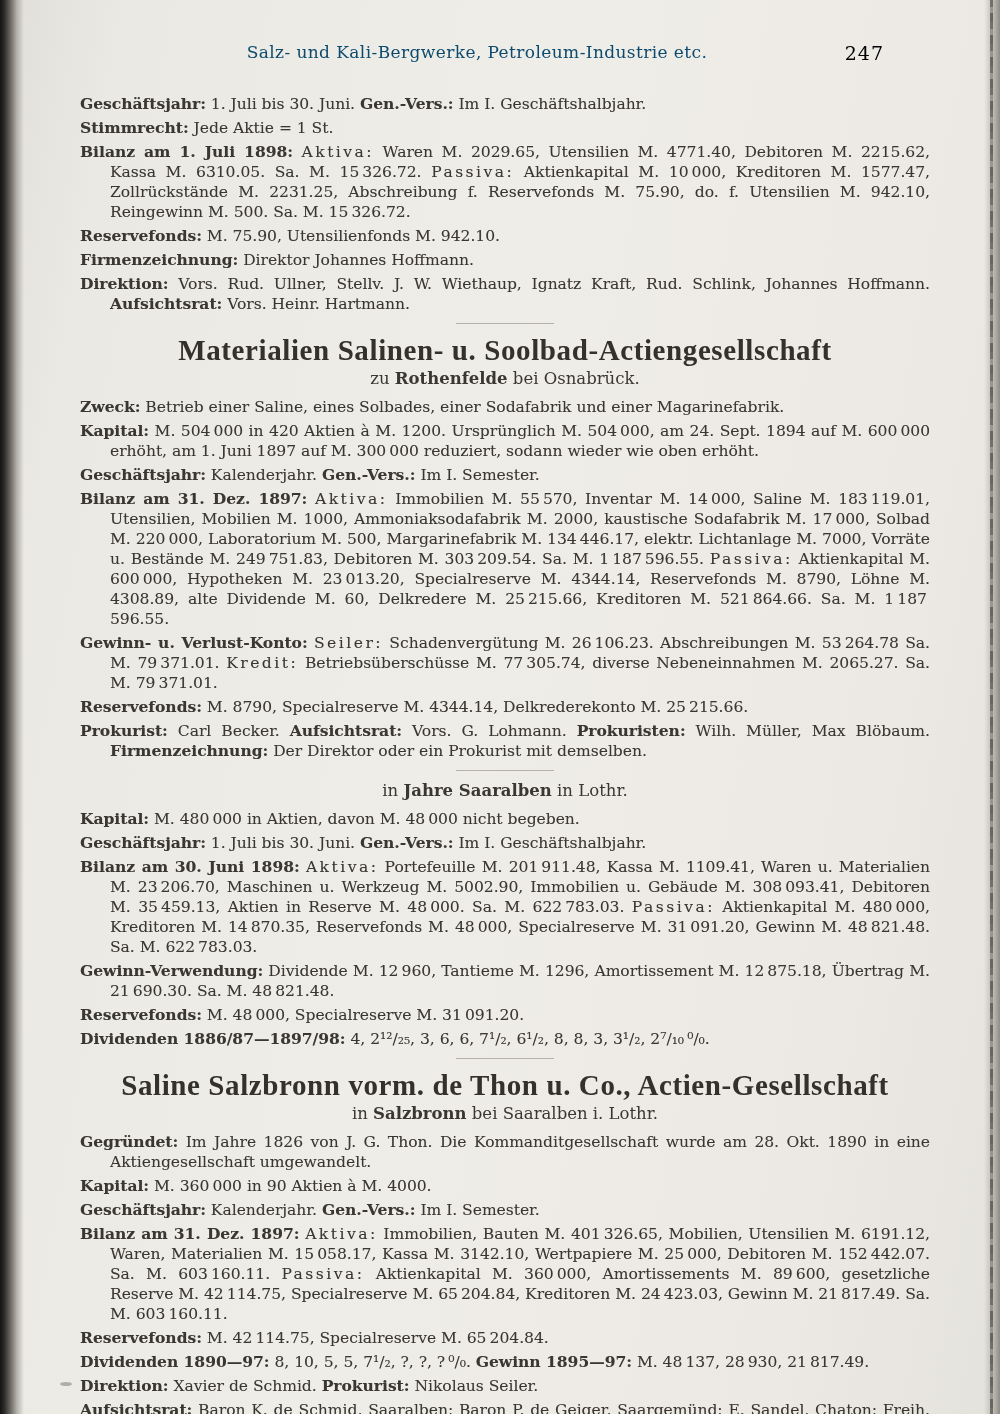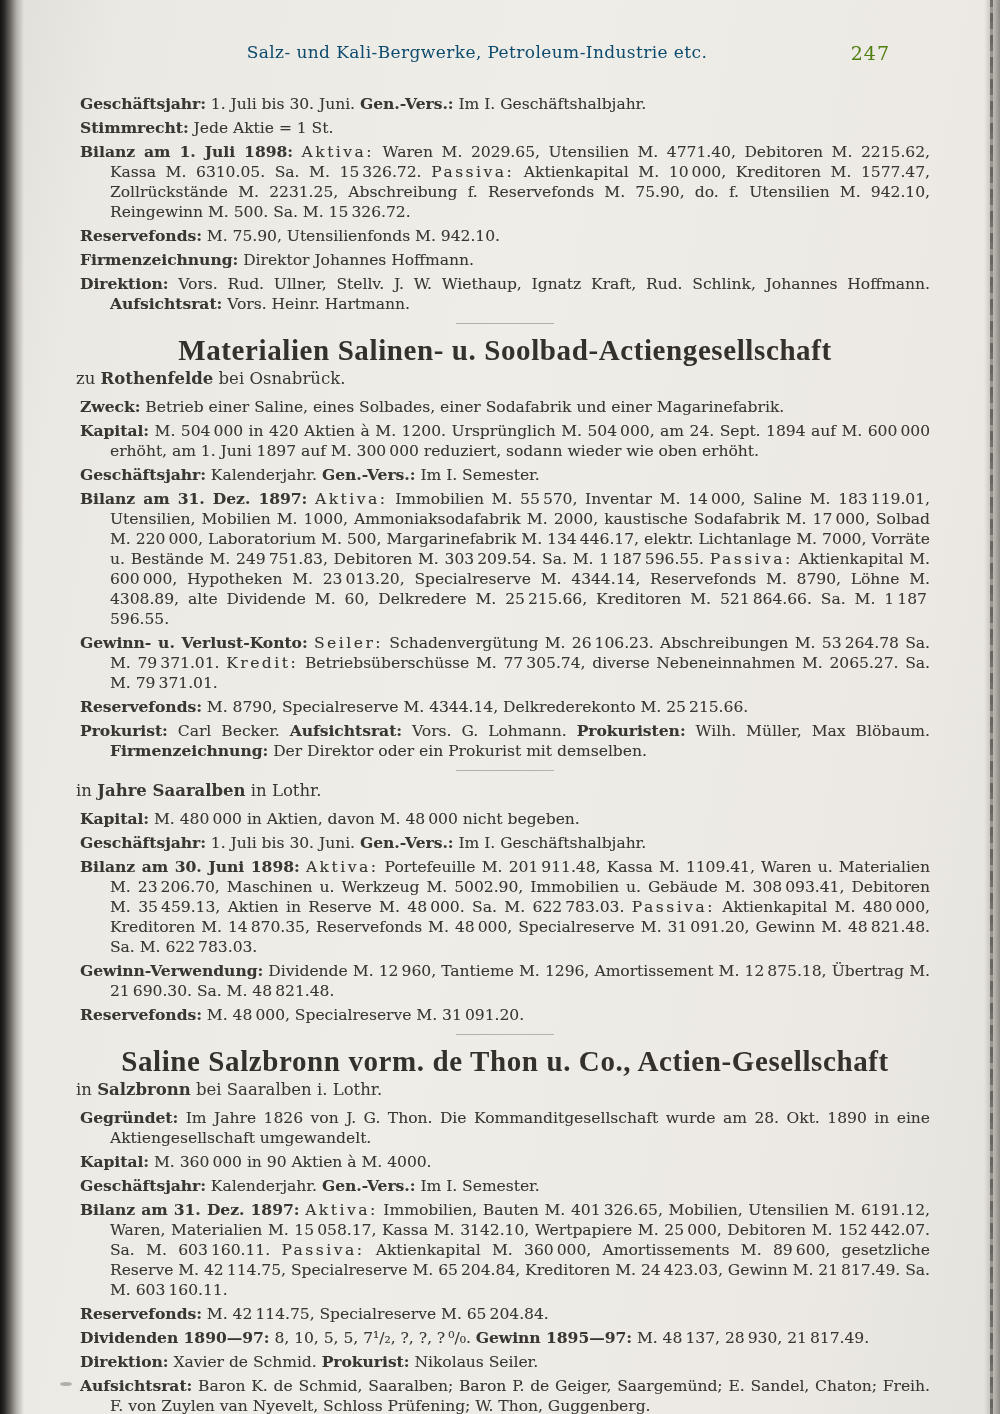--- a/index.html
+++ b/index.html
@@ -32,30 +32,30 @@
   }
   .content{
     position:absolute;left:76px;top:42px;width:858px;
   }
   .page-header{position:relative;height:24px;margin-bottom:28px;}
   .page-header-title{
     display:block;text-align:center;font-size:17px;letter-spacing:.4px;color:#0c4a6e;
     padding-right:56px;
   }
   .page-number{
-    position:absolute;right:44px;top:0;font-size:19px;color:#4d7c0f;letter-spacing:1px;text-align:center;
+    position:absolute;right:50px;top:0;font-size:19px;color:#000000;letter-spacing:1px;text-align:center;
   }
   .entry{margin:0;}
   .entry-title{
     font-family:"Liberation Serif","DejaVu Serif",serif;
     font-size:29px;line-height:34px;font-weight:bold;text-align:center;
     margin:4px 0 1px;letter-spacing:.6px;white-space:nowrap;color:#34312d;
   }
   .entry-subtitle{
-    margin:1px 0 8px;font-size:16.5px;line-height:21px;text-indent:0;padding-left:0;
+    margin:1px 0 8px;font-size:16.5px;line-height:21px;text-align:center;text-indent:0;padding-left:0;
   }
   .entry-line{
     margin:4px;font-size:15.5px;line-height:20px;text-align:justify;
     text-indent:-30px;padding-left:30px;
     text-shadow:.2px .2px 0 rgba(58,55,51,.28);
   }
   .r-b{font-weight:bold;}
   .r-sp{letter-spacing:2.5px;}
   .r-p{letter-spacing:0;}
   .sep{
@@ -98,20 +98,21 @@
         <p class="entry-line"><span class="r-b">Prokurist:</span><span class="r-p"> Carl Becker. </span><span class="r-b">Aufsichtsrat:</span><span class="r-p"> Vors. G. Lohmann. </span><span class="r-b">Prokuristen:</span><span class="r-p"> Wilh. Müller, Max Blöbaum. </span><span class="r-b">Firmenzeichnung:</span><span class="r-p"> Der Direktor oder ein Prokurist mit demselben.</span></p>
       </section>
       <div class="sep"></div>
       <section class="entry">
         <p class="entry-subtitle"><span class="r-p">in </span><span class="r-b">Jahre Saaralben</span><span class="r-p"> in Lothr.</span></p>
         <p class="entry-line"><span class="r-b">Kapital:</span><span class="r-p"> M. 480 000 in Aktien, davon M. 48 000 nicht begeben.</span></p>
         <p class="entry-line"><span class="r-b">Geschäftsjahr:</span><span class="r-p"> 1. Juli bis 30. Juni. </span><span class="r-b">Gen.-Vers.:</span><span class="r-p"> Im I. Geschäftshalbjahr.</span></p>
         <p class="entry-line"><span class="r-b">Bilanz am 30. Juni 1898:</span><span class="r-p"> </span><span class="r-sp">Aktiva:</span><span class="r-p"> Portefeuille M. 201 911.48, Kassa M. 1109.41, Waren u. Materialien M. 23 206.70, Maschinen u. Werkzeug M. 5002.90, Immobilien u. Gebäude M. 308 093.41, Debitoren M. 35 459.13, Aktien in Reserve M. 48 000. Sa. M. 622 783.03. </span><span class="r-sp">Passiva:</span><span class="r-p"> Aktienkapital M. 480 000, Kreditoren M. 14 870.35, Reservefonds M. 48 000, Specialreserve M. 31 091.20, Gewinn M. 48 821.48. Sa. M. 622 783.03.</span></p>
         <p class="entry-line"><span class="r-b">Gewinn-Verwendung:</span><span class="r-p"> Dividende M. 12 960, Tantieme M. 1296, Amortissement M. 12 875.18, Übertrag M. 21 690.30. Sa. M. 48 821.48.</span></p>
         <p class="entry-line"><span class="r-b">Reservefonds:</span><span class="r-p"> M. 48 000, Specialreserve M. 31 091.20.</span></p>
+        <p class="entry-line"><span class="r-b">Dividenden 1886/87—1897/98:</span><span class="r-p"> 4, 2¹²/₂₅, 3, 6, 6, 7¹/₂, 6¹/₂, 8, 8, 3, 3¹/₂, 2⁷/₁₀ ⁰/₀.</span></p>
       </section>
       <div class="sep"></div>
       <section class="entry">
         <h2 class="entry-title">Saline Salzbronn vorm. de Thon u. Co., Actien-Gesellschaft</h2>
         <p class="entry-subtitle"><span class="r-p">in </span><span class="r-b">Salzbronn</span><span class="r-p"> bei Saaralben i. Lothr.</span></p>
         <p class="entry-line"><span class="r-b">Gegründet:</span><span class="r-p"> Im Jahre 1826 von J. G. Thon. Die Kommanditgesellschaft wurde am 28. Okt. 1890 in eine Aktiengesellschaft umgewandelt.</span></p>
         <p class="entry-line"><span class="r-b">Kapital:</span><span class="r-p"> M. 360 000 in 90 Aktien à M. 4000.</span></p>
         <p class="entry-line"><span class="r-b">Geschäftsjahr:</span><span class="r-p"> Kalenderjahr. </span><span class="r-b">Gen.-Vers.:</span><span class="r-p"> Im I. Semester.</span></p>
         <p class="entry-line"><span class="r-b">Bilanz am 31. Dez. 1897:</span><span class="r-p"> </span><span class="r-sp">Aktiva:</span><span class="r-p"> Immobilien, Bauten M. 401 326.65, Mobilien, Utensilien M. 6191.12, Waren, Materialien M. 15 058.17, Kassa M. 3142.10, Wertpapiere M. 25 000, Debitoren M. 152 442.07. Sa. M. 603 160.11. </span><span class="r-sp">Passiva:</span><span class="r-p"> Aktienkapital M. 360 000, Amortissements M. 89 600, gesetzliche Reserve M. 42 114.75, Specialreserve M. 65 204.84, Kreditoren M. 24 423.03, Gewinn M. 21 817.49. Sa. M. 603 160.11.</span></p>
         <p class="entry-line"><span class="r-b">Reservefonds:</span><span class="r-p"> M. 42 114.75, Specialreserve M. 65 204.84.</span></p>

